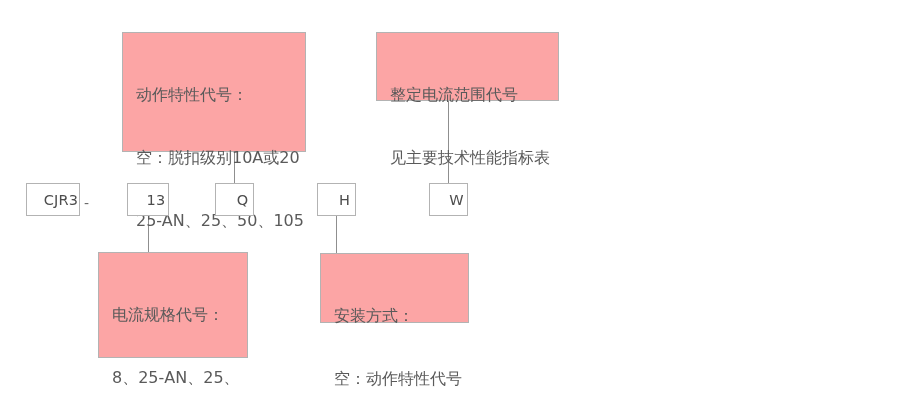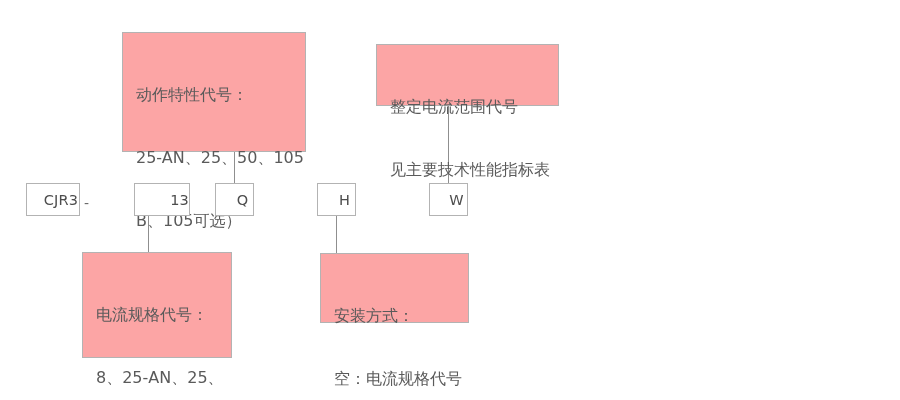--- a/index.html
+++ b/index.html
@@ -79,58 +79,59 @@
   <div class="vline" style="left:234px; top:151px; height:32px;"></div>
 
   <div class="vline" style="left:448px; top:100px; height:83px;"></div>
 
   <div class="vline" style="left:148px; top:215px; height:37px;"></div>
 
   <div class="vline" style="left:336px; top:215px; height:38px;"></div>
 
   <div class="note-box" style="left:122px; top:32px; width:184px; height:120px;">
     <span class="note-line">动作特性代号：</span>
+    <span class="note-line">空：脱扣级别10A或20</span>
     <span class="note-line">25-AN、25、50、105</span>
     <span class="note-line">B、105可选）</span>
   </div>
 
-  <div class="note-box" style="left:376px; top:32px; width:183px; height:62px;margin-top:12px;">
+  <div class="note-box" style="left:376px; top:32px; width:183px; height:69px;">
     <span class="note-line">整定电流范围代号</span>
     <span class="note-line">见主要技术性能指标表</span>
   </div>
 
   <div class="code-box" style="left:26px; top:183px; width:54px; height:33px;">
     <span>CJR3</span>
   </div>
 
   <div class="dash" style="left:84px; top:196px;">-</div>
 
-  <div class="code-box" style="left:134px; top:183px; width:56px; height:33px;justify-content:flex-end;">
+  <div class="code-box" style="left:127px; top:183px; width:42px; height:33px;">
     <span>13</span>
   </div>
 
   <div class="code-box" style="left:215px; top:183px; width:39px; height:33px;">
     <span>Q</span>
   </div>
 
   <div class="code-box" style="left:317px; top:183px; width:39px; height:33px;">
     <span>H</span>
   </div>
 
   <div class="code-box" style="left:429px; top:183px; width:39px; height:33px;">
     <span>W</span>
   </div>
 
-  <div class="note-box" style="left:82px; top:252px; width:150px; height:106px;">
+  <div class="note-box" style="left:98px; top:252px; width:150px; height:106px;">
     <span class="note-line">电流规格代号：</span>
     <span class="note-line">8、25-AN、25、</span>
     
     
     
   </div>
 
   <div class="note-box" style="left:320px; top:253px; width:149px; height:70px;">
     <span class="note-line">安装方式：</span>
-    <span class="note-line">空：电流规格代号</span>
+    <span class="note-line">空：动作特性代号</span>
     
   </div>
 
 </div>
 
 </body></html>

